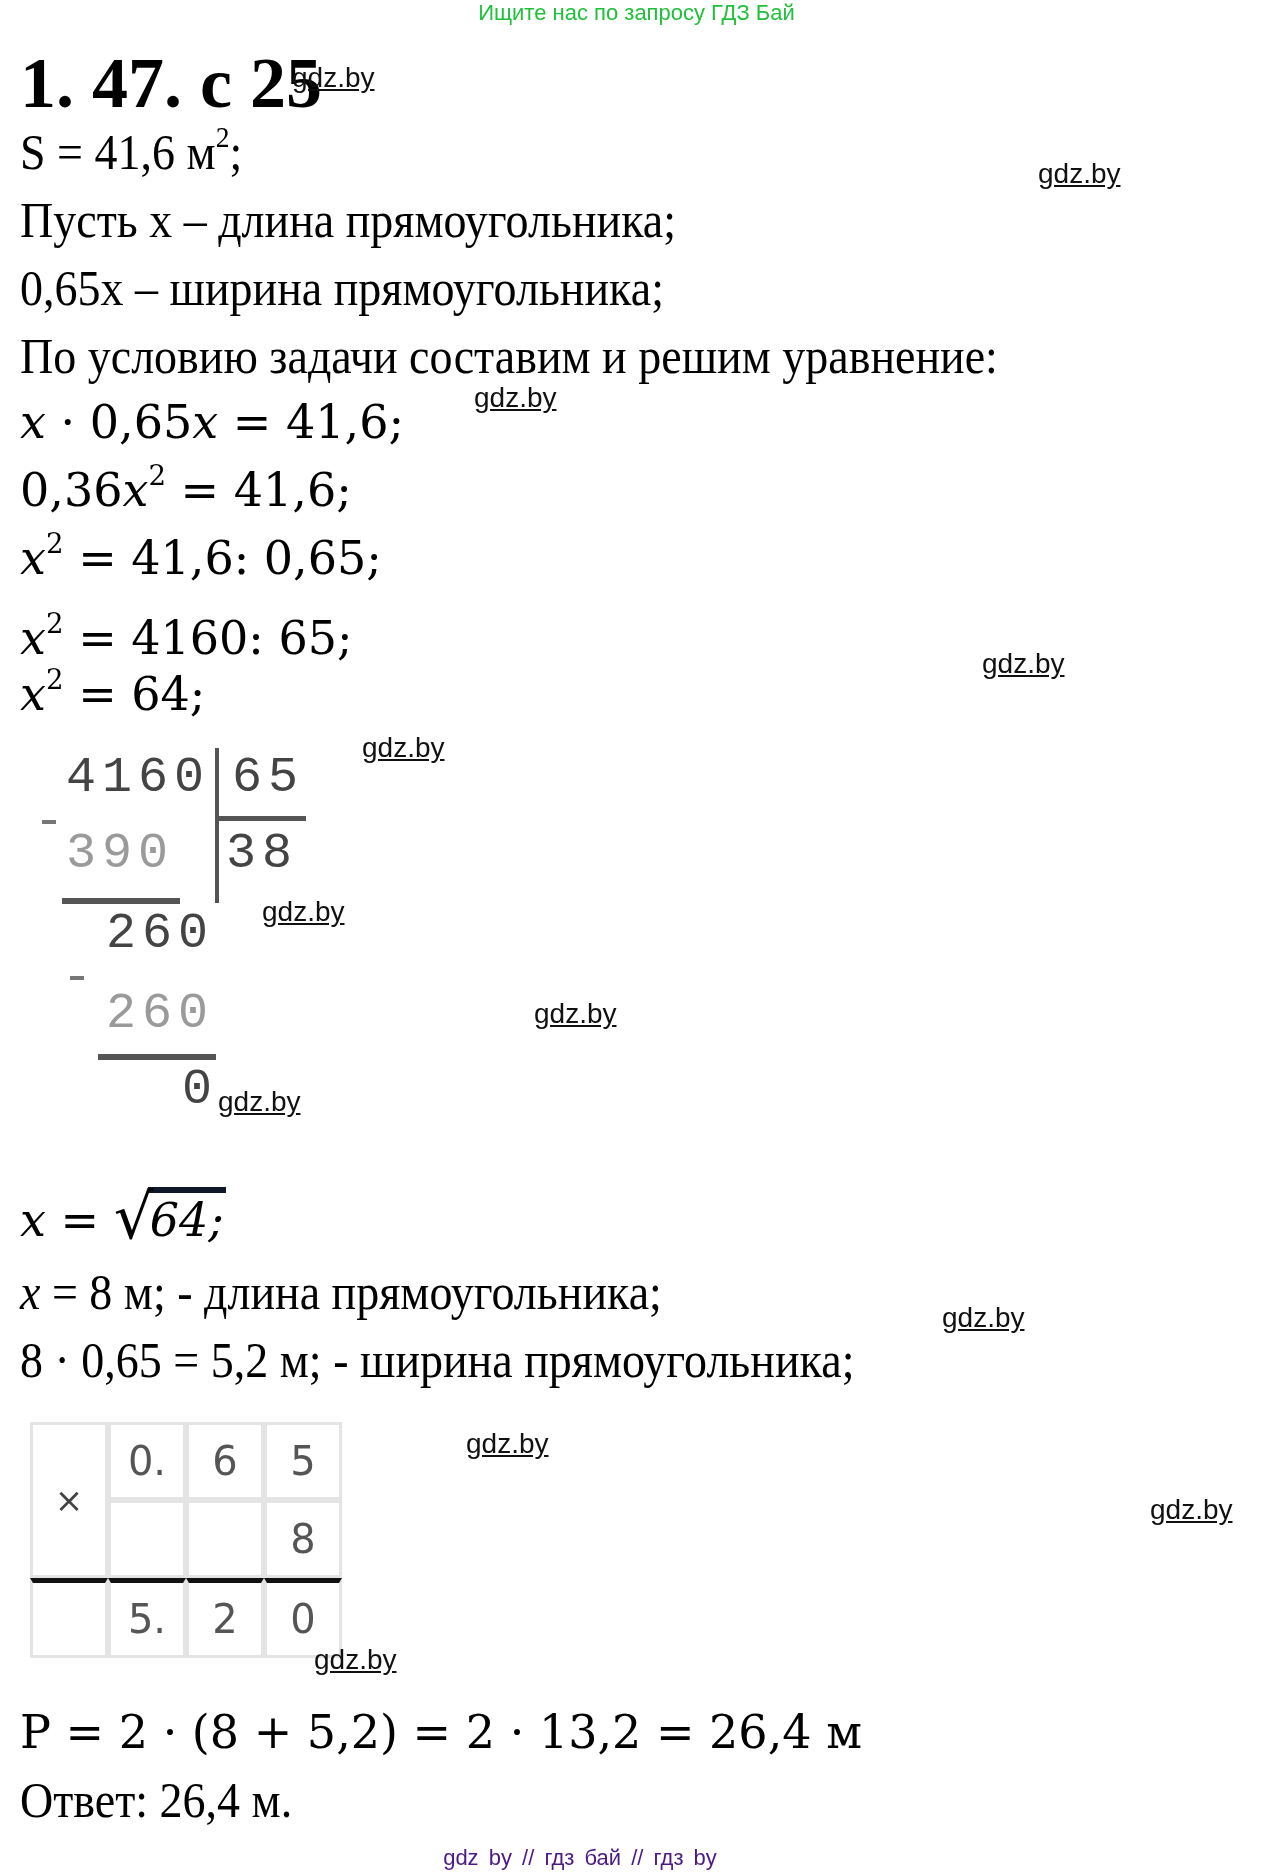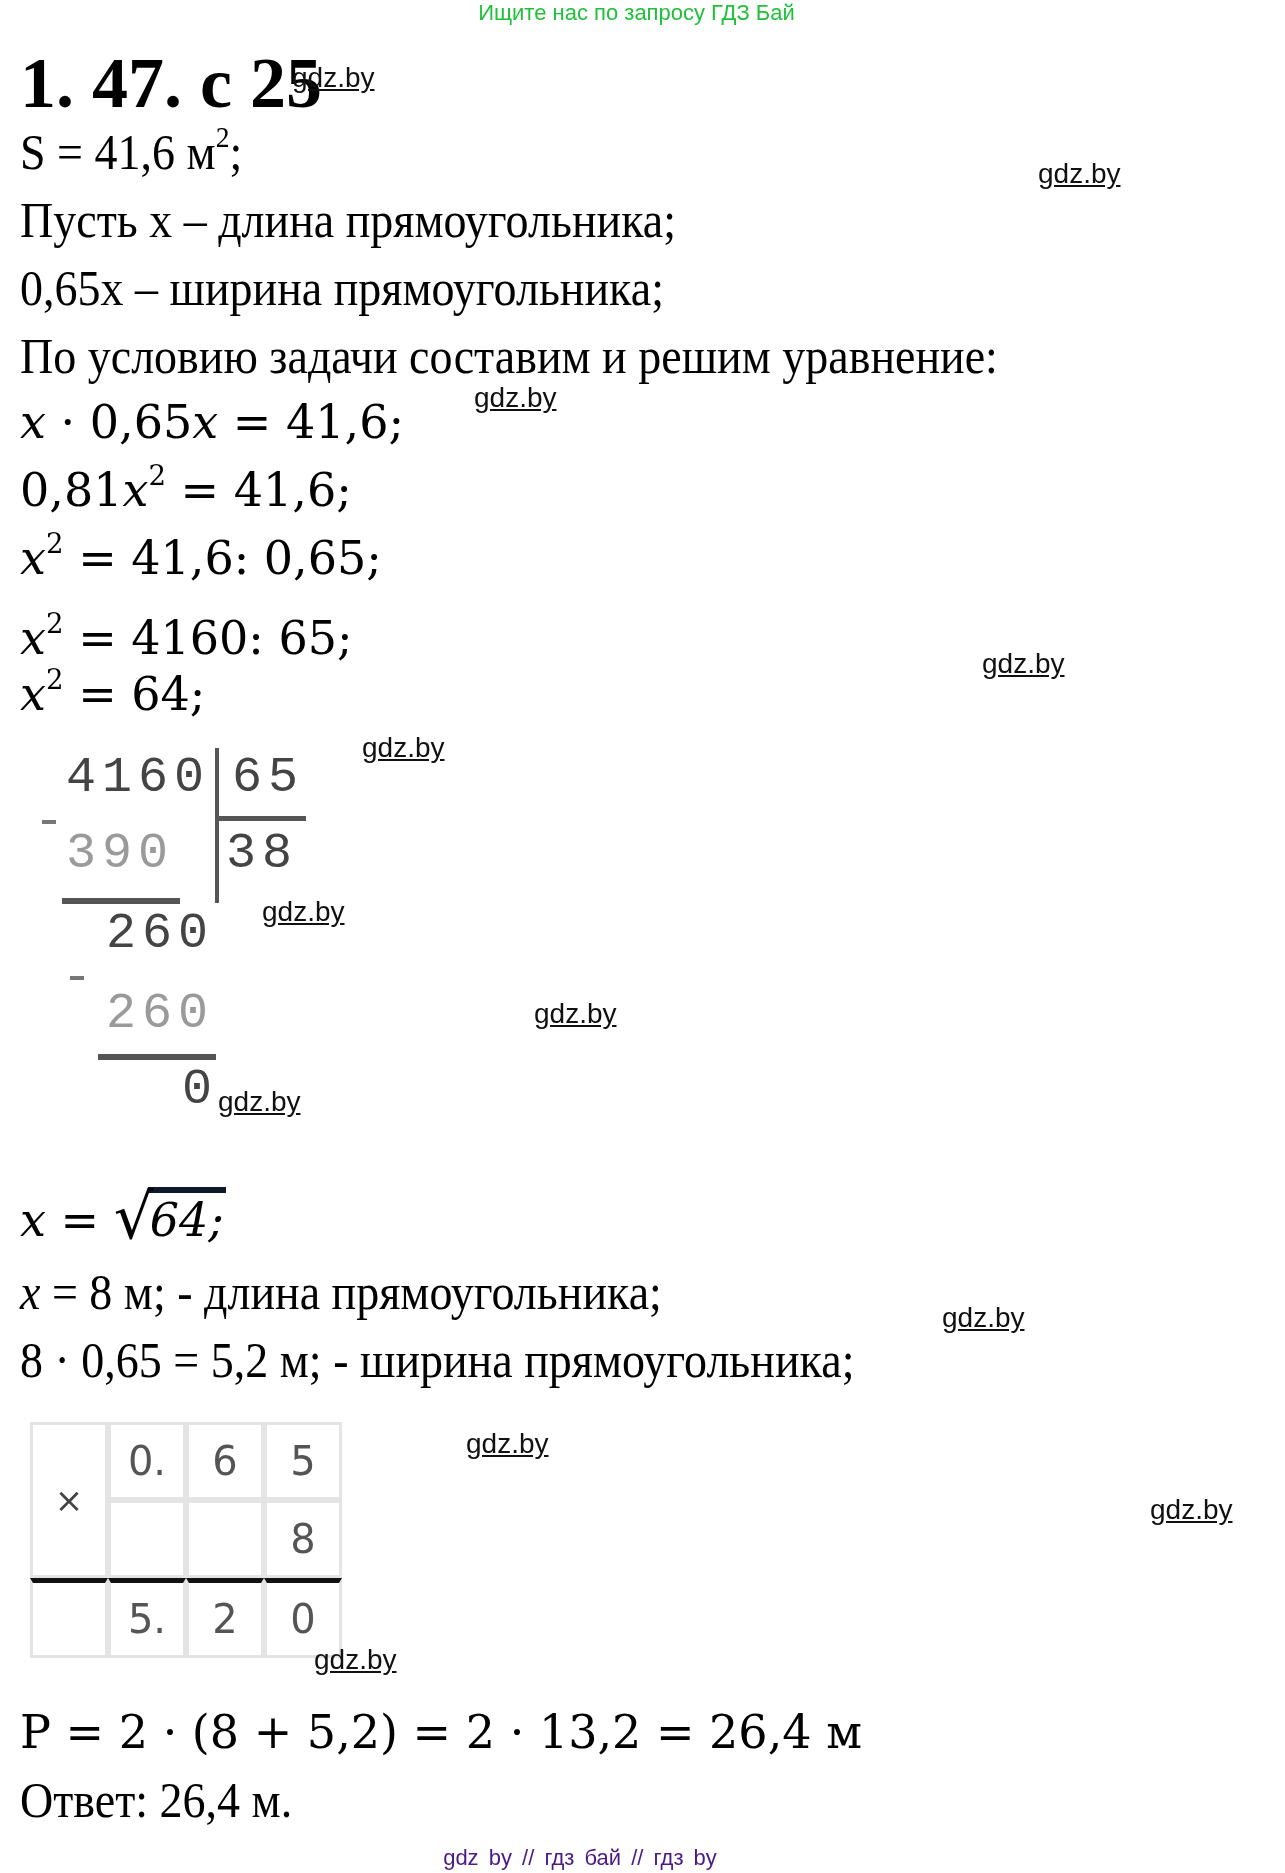--- a/index.html
+++ b/index.html
@@ -77,21 +77,21 @@
 
 <div class="abs serif-line" style="top:190px;">Пусть x – длина прямоугольника;</div>
 <div class="abs serif-line" style="top:258px;">0,65x – ширина прямоугольника;</div>
 <div class="abs serif-line" style="top:326px;">По условию задачи составим и решим уравнение:</div>
 <div class="abs watermark" style="left:474px; top:382px;">gdz.by</div>
 
 <div class="abs math-line" style="top:392px;">
   <span class="var">x</span><span> · 0,65</span><span class="var">x</span><span> = 41,6;</span>
 </div>
 <div class="abs math-line" style="top:460px;">
-  <span>0,81</span><span class="var">x</span><sup>2</sup><span> = 41,6;</span>
+  <span>0,36</span><span class="var">x</span><sup>2</sup><span> = 41,6;</span>
 </div>
 <div class="abs math-line" style="top:528px;">
   <span class="var">x</span><sup>2</sup><span> = 41,6: 0,65;</span>
 </div>
 <div class="abs math-line" style="top:608px;">
   <span class="var">x</span><sup>2</sup><span> = 4160: 65;</span>
 </div>
 <div class="abs watermark" style="left:982px; top:648px;">gdz.by</div>
 <div class="abs math-line" style="top:664px;">
   <span class="var">x</span><sup>2</sup><span> = 64;</span>

